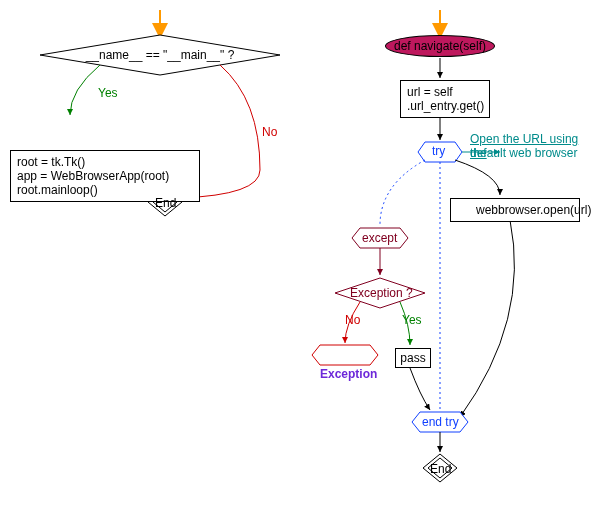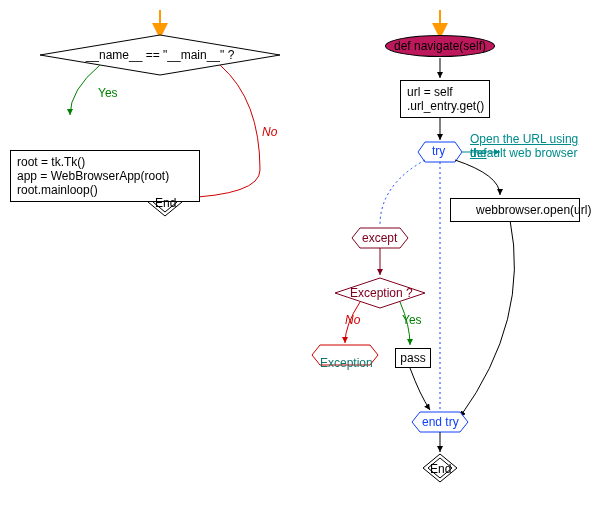--- a/index.html
+++ b/index.html
@@ -35,21 +35,21 @@
     text-align: center;
     display: flex;
     align-items: center;
     justify-content: center;
   }
   .label {
     position: absolute;
     font-size: 12px;
   }
   .green { color: #008000; }
-  .red { color: #d00000; font-style: italic; }
+  .red { color: #d00000; }
   .teal { color: #008b8b; }
 </style>
 </head>
 <body>
 
 <div class="canvas">
 
 <svg width="591" height="508">
   <defs>
     <marker id="arr-black" markerWidth="8" markerHeight="8" refX="6" refY="3" orient="auto">
@@ -155,21 +155,21 @@
   <span>webbrowser.open(url)</span>
 </div>
 
 <div class="label" style="left:362px; top:231px; color:#800020;">except</div>
 
 <div class="label" style="left:350px; top:286px; color:#800020;">Exception ?</div>
 
 <div class="label red" style="left:345px; top:313px;">No</div>
 <div class="label green" style="left:402px; top:313px;">Yes</div>
 
-<div class="label" style="left:320px; top:356px; color:#0f766e;">Exception</div>
+<div class="label" style="left:320px; top:367px; color:#6d28d9;font-weight:bold;">Exception</div>
 
 <div class="node rect" style="left:395px; top:348px; width:36px; text-align:center; padding:2px 0;">
   <span>pass</span>
 </div>
 
 <div class="label" style="left:422px; top:415px; color:#1040ff;">end try</div>
 
 <div class="label" style="left:430px; top:462px;">End</div>
 
 </div>

